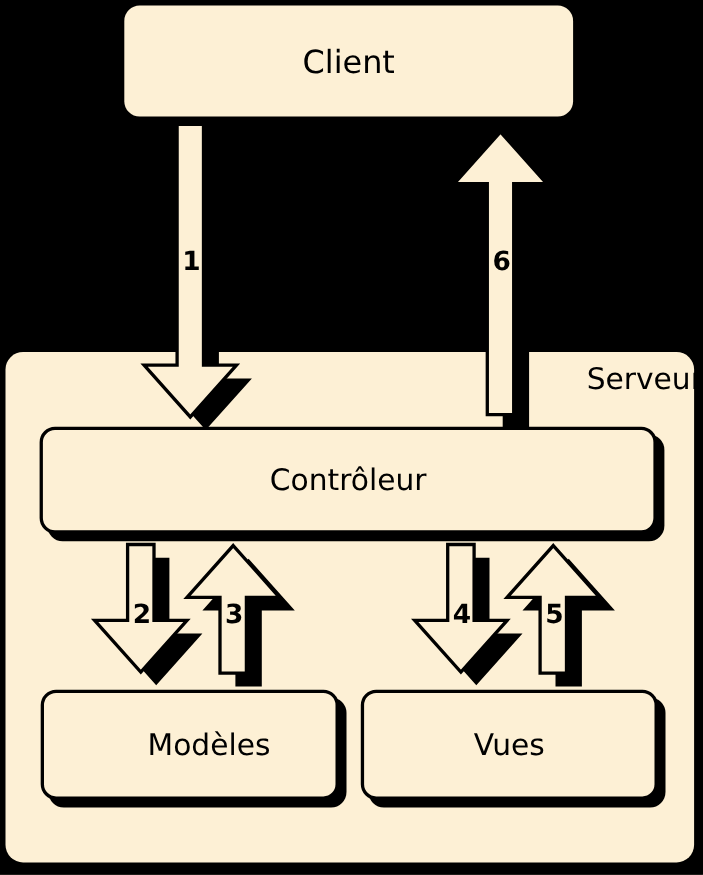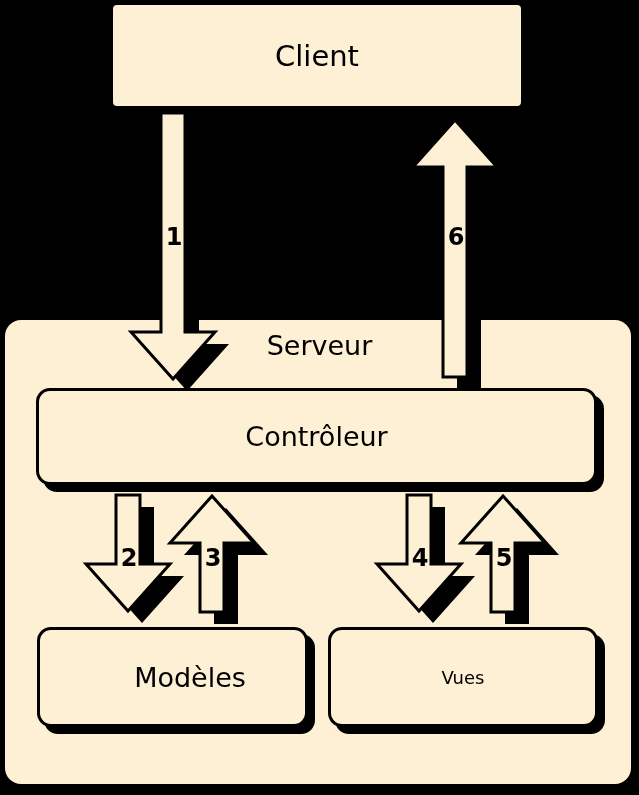--- a/index.html
+++ b/index.html
@@ -32,41 +32,41 @@
     font-family: "DejaVu Sans", sans-serif;
     white-space: nowrap;
   }
 
   
   #client-box {
     left: 113px;
     top: 5px;
     width: 408px;
     height: 101px;
-    border-radius: 4px;
+    border-radius: 14px;
     box-shadow: 7px 7px 0 0 #000000;
   }
   #client-box .box-label { font-size: 29px; }
 
   
   #serveur-box {
     left: 5px;
     top: 320px;
     width: 626px;
     height: 464px;
     border-radius: 16px;
     box-shadow: 7px 7px 0 0 #000000;
     display: block;
   }
   #serveur-label {
     position: absolute;
     left: 0;
     top: 330px;
     width: 639px;
-    text-align: center;
+    text-align: right;
     font-size: 27px;
     color: #000000;
     pointer-events: none;
   }
 
   
   #controleur-box {
     left: 36px;
     top: 388px;
     width: 561px;
@@ -94,21 +94,21 @@
   
   #vues-box {
     left: 328px;
     top: 627px;
     width: 270px;
     height: 100px;
     border: 3px solid #000000;
     border-radius: 14px;
     box-shadow: 7px 7px 0 0 #000000;
   }
-  #vues-box .box-label { font-size: 18px; }
+  #vues-box .box-label { font-size: 27px; }
 
   
   #arrow-layer {
     position: absolute;
     left: 0;
     top: 0;
     width: 639px;
     height: 795px;
     pointer-events: none;
   }

